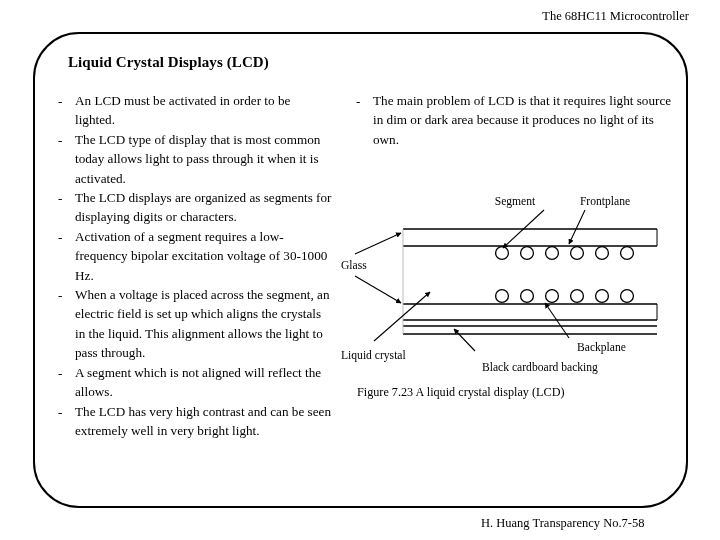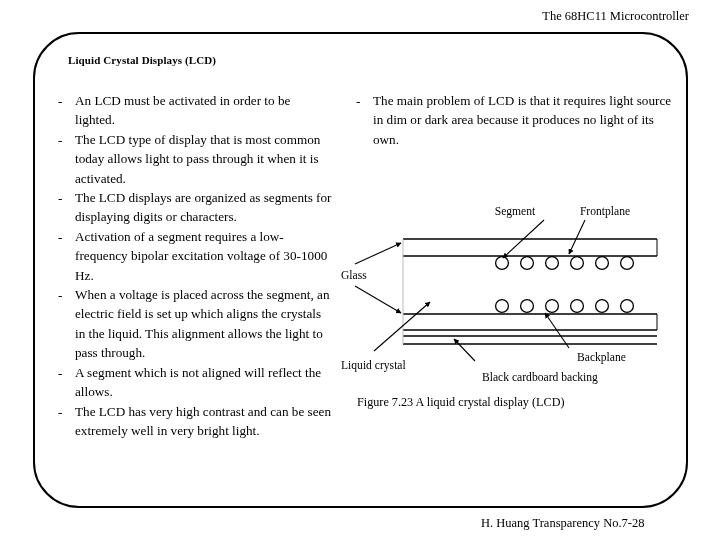--- a/index.html
+++ b/index.html
@@ -37,21 +37,21 @@
     border-radius: 46px;
     box-sizing: border-box;
     background: #ffffff;
   }
 
   
   #slide-title {
     position: absolute;
     left: 68px;
     top: 54px;
-    font-size: 11px;
+    font-size: 15px;
     font-weight: bold;
     letter-spacing: .1px;
     white-space: nowrap;
   }
 
   
   .bullet-col {
     position: absolute;
     font-size: 13.2px;
     line-height: 19.4px;
@@ -70,21 +70,21 @@
     left: 1px;
     top: 0;
   }
   .bullet-text { display: block; }
   .bullet-text b { font-weight: normal; }
 
   
   #figure-block {
     position: absolute;
     left: 337px;
-    top: 196px;
+    top: 186px;
     width: 348px;
     height: 220px;
   }
   #figure-svg { display: block; }
 
   
   #footer-credit {
     position: absolute;
     left: 481px;
     top: 516px;
@@ -198,13 +198,13 @@
     <text x="4" y="173" font-family="Liberation Serif, serif" font-size="11.6" text-anchor="start" fill="#000000">Liquid crystal</text>
 
     <text x="145" y="185" font-family="Liberation Serif, serif" font-size="11.6" text-anchor="start" fill="#000000">Black cardboard backing</text>
 
     <text x="240" y="165" font-family="Liberation Serif, serif" font-size="11.6" text-anchor="start" fill="#000000">Backplane</text>
 
     <text x="20" y="210" font-family="Liberation Serif, serif" font-size="12.2" text-anchor="start" fill="#000000">Figure 7.23 A liquid crystal display (LCD)</text>
   </svg>
 </div>
 
-<div id="footer-credit">H. Huang Transparency No.7-28</div>
+<div id="footer-credit">H. Huang Transparency No.7-58</div>
 
 </body></html>

